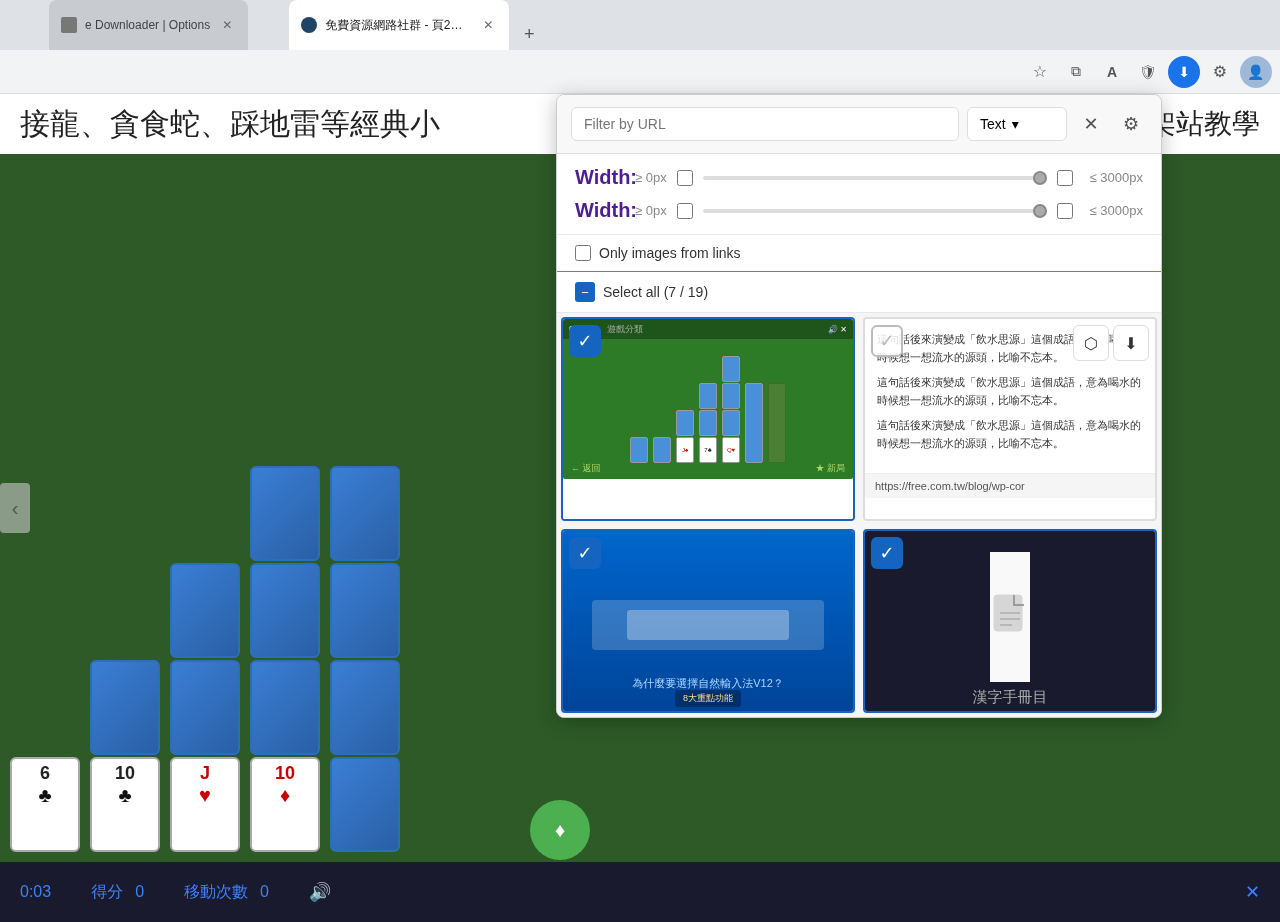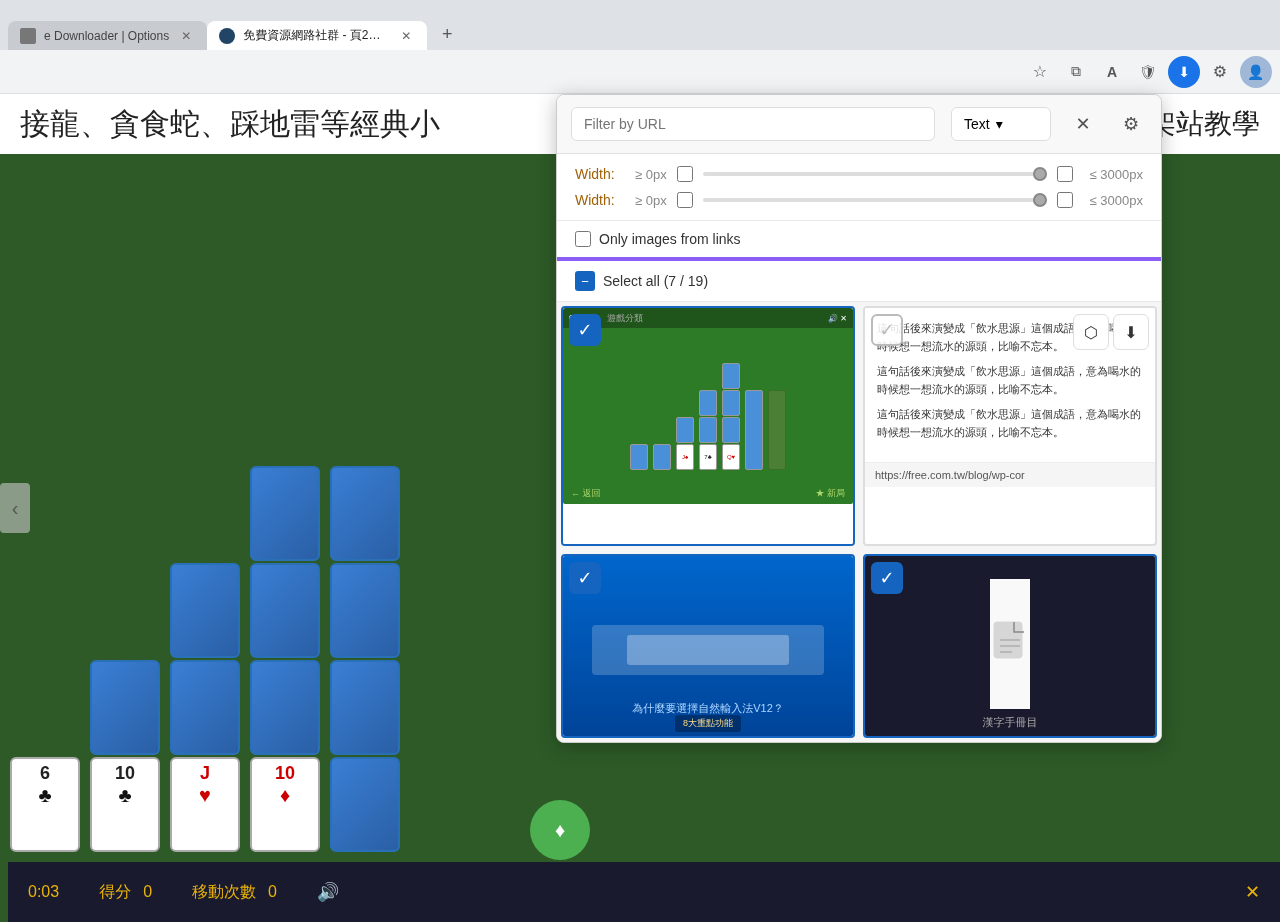--- a/index.html
+++ b/index.html
@@ -27,28 +27,29 @@
       display: flex;
       align-items: flex-end;
       height: 50px;
       flex: 1;
     }
 
     .tab {
       display: flex;
       align-items: center;
       padding: 0 12px;
-      height: 29px;
+      height: 50px;
       border-radius: 8px 8px 0 0;
       font-size: 13px;
       gap: 8px;
       max-width: 220px;
       min-width: 140px;
       cursor: pointer;
       position: relative;
+      margin-left: 41px;
     }
 
     .tab.inactive {
       background: #c8cbd0;
       color: #444;
     }
 
     .tab.active {
       background: #ffffff;
       color: #222;
@@ -150,23 +151,22 @@
       position: absolute;
       bottom: 0;
       left: 0;
       right: 0;
       height: 60px;
       background: #1a1a2e;
       display: flex;
       align-items: center;
       padding: 16px 20px;
       gap: 40px;
-      color: #eab308;
+      color: #3b82f6;
       font-size: 16px;
-      margin-left: 8px;
     }
 
     .game-bar-item {
       display: flex;
       align-items: center;
       gap: 8px;
     }
 
     
     .cards-area {
@@ -231,21 +231,21 @@
       border-radius: 8px;
       overflow: hidden;
       z-index: 100;
     }
 
     
     .filter-bar {
       display: flex;
       align-items: center;
       padding: 12px 14px;
-      gap: 16px;
+      gap: 8px;
       background: #f8f8f8;
       border-bottom: 1px solid #e0e0e0;
     }
 
     .filter-input {
       flex: 1;
       padding: 8px 12px;
       border: 1px solid #ddd;
       border-radius: 6px;
       font-size: 14px;
@@ -301,23 +301,24 @@
     .filter-row {
       display: flex;
       align-items: center;
       gap: 10px;
       margin-bottom: 10px;
     }
 
     .filter-row:last-child { margin-bottom: 0; }
 
     .filter-label {
-      font-size: 14px;
-      color: #a16207;
+      font-size: 20px;
+      color: #4c1d95;
       width: 50px;
+      font-weight: bold;
     }
 
     .filter-min-label {
       font-size: 13px;
       color: #888;
       white-space: nowrap;
     }
 
     .filter-checkbox {
       width: 16px;
@@ -363,21 +364,21 @@
       text-align: right;
       min-width: 60px;
     }
 
     
     .only-images-row {
       display: flex;
       align-items: center;
       gap: 8px;
       padding: 10px 18px;
-      border-bottom: 4px solid #8b5cf6;
+      border-bottom: 1px solid #8b5cf6;
     }
 
     .only-images-label {
       font-size: 14px;
       color: #333;
     }
 
     
     .select-all-bar {
       display: flex;
@@ -480,21 +481,21 @@
       align-items: center;
       justify-content: center;
       cursor: pointer;
       font-size: 16px;
       color: #333;
     }
 
     
     .solitaire-thumb {
       width: 100%;
-      height: 196px;
+      height: 160px;
       background: #2d7a27;
       border-radius: 2px;
       display: flex;
       align-items: center;
       justify-content: center;
       font-size: 10px;
       color: #aed66a;
       position: relative;
       overflow: hidden;
     }
@@ -873,19 +874,19 @@
           <div class="file-icon-cell">
             <svg width="40" height="48" viewBox="0 0 40 48">
               <rect x="4" y="2" width="28" height="36" rx="3" fill="#888" opacity="0.3" stroke="#888" stroke-width="1"></rect>
               <polyline points="24,2 24,12 34,12" fill="none" stroke="#888" stroke-width="1.5"></polyline>
               <line x1="10" y1="20" x2="30" y2="20" stroke="#999" stroke-width="1"></line>
               <line x1="10" y1="26" x2="30" y2="26" stroke="#999" stroke-width="1"></line>
               <line x1="10" y1="32" x2="22" y2="32" stroke="#999" stroke-width="1"></line>
             </svg>
           </div>
         </div>
-        <div style="color:#aaa; font-size:11px; margin-top:4px;">漢字手冊目</div>
+        <div style="color:#aaa; font-size:15px; margin-top:4px;">漢字手冊目</div>
       </div>
     </div>
 
   </div>
 
 </div>
 
 </body></html>

